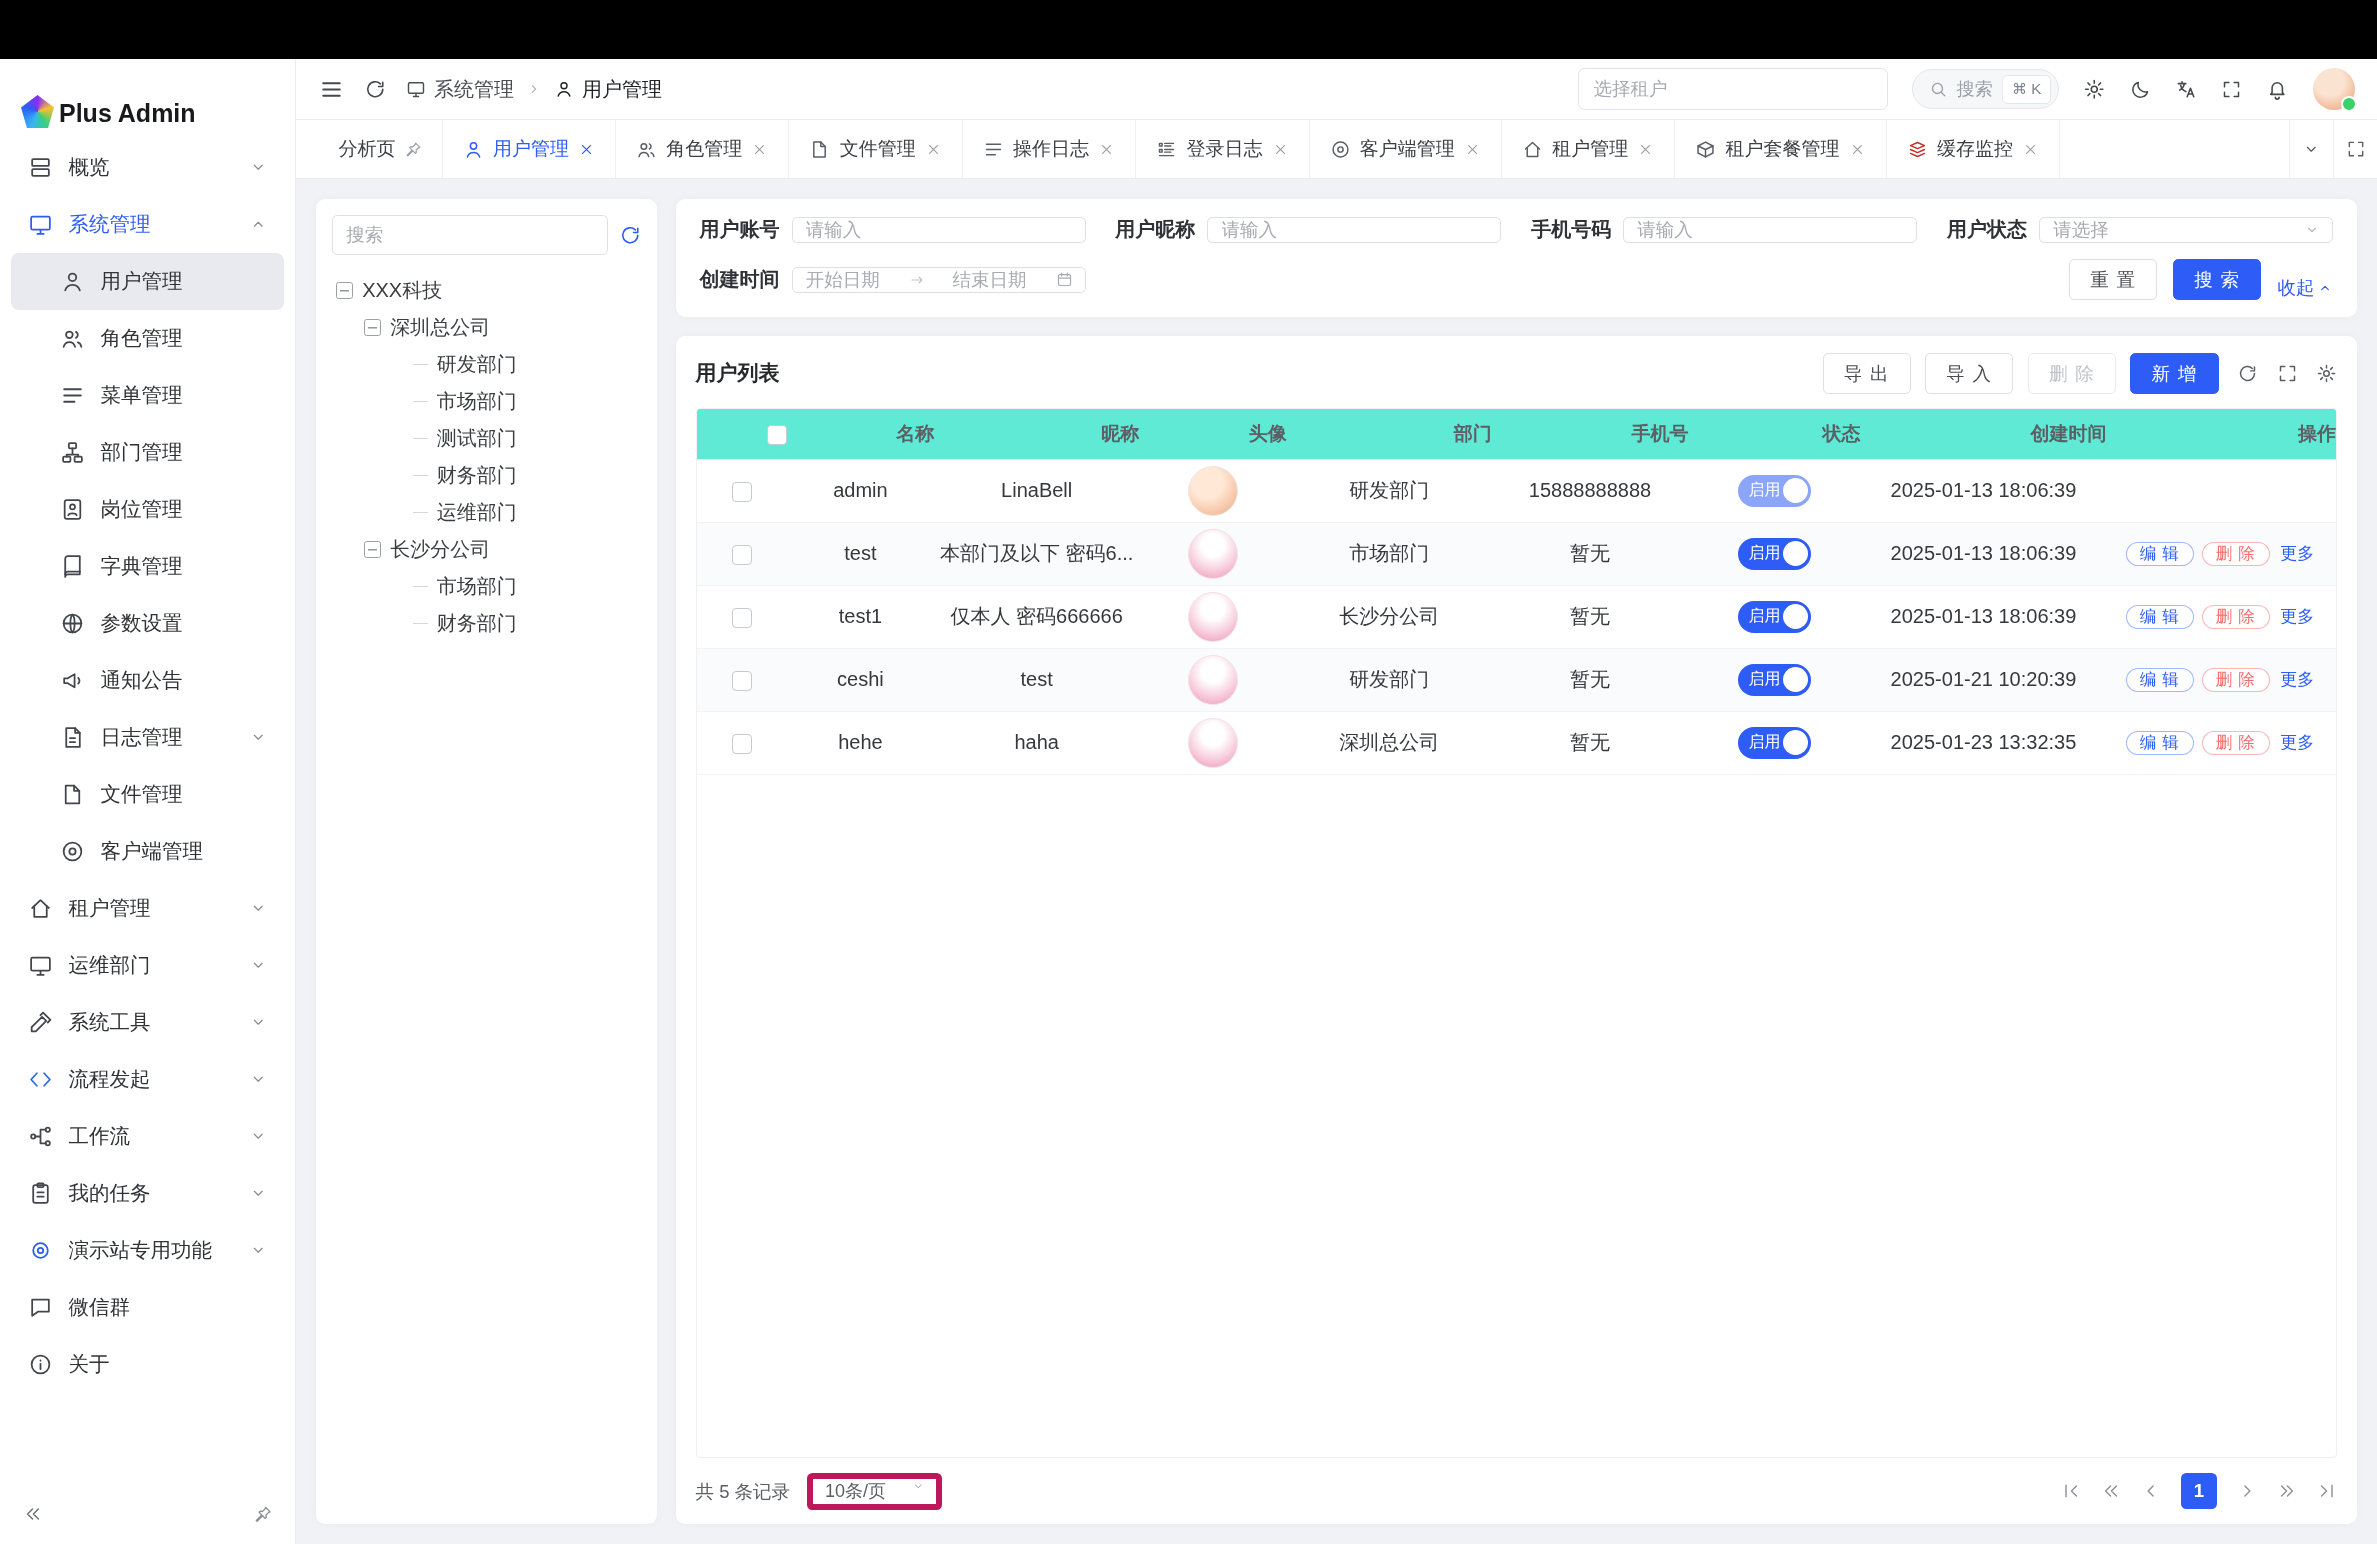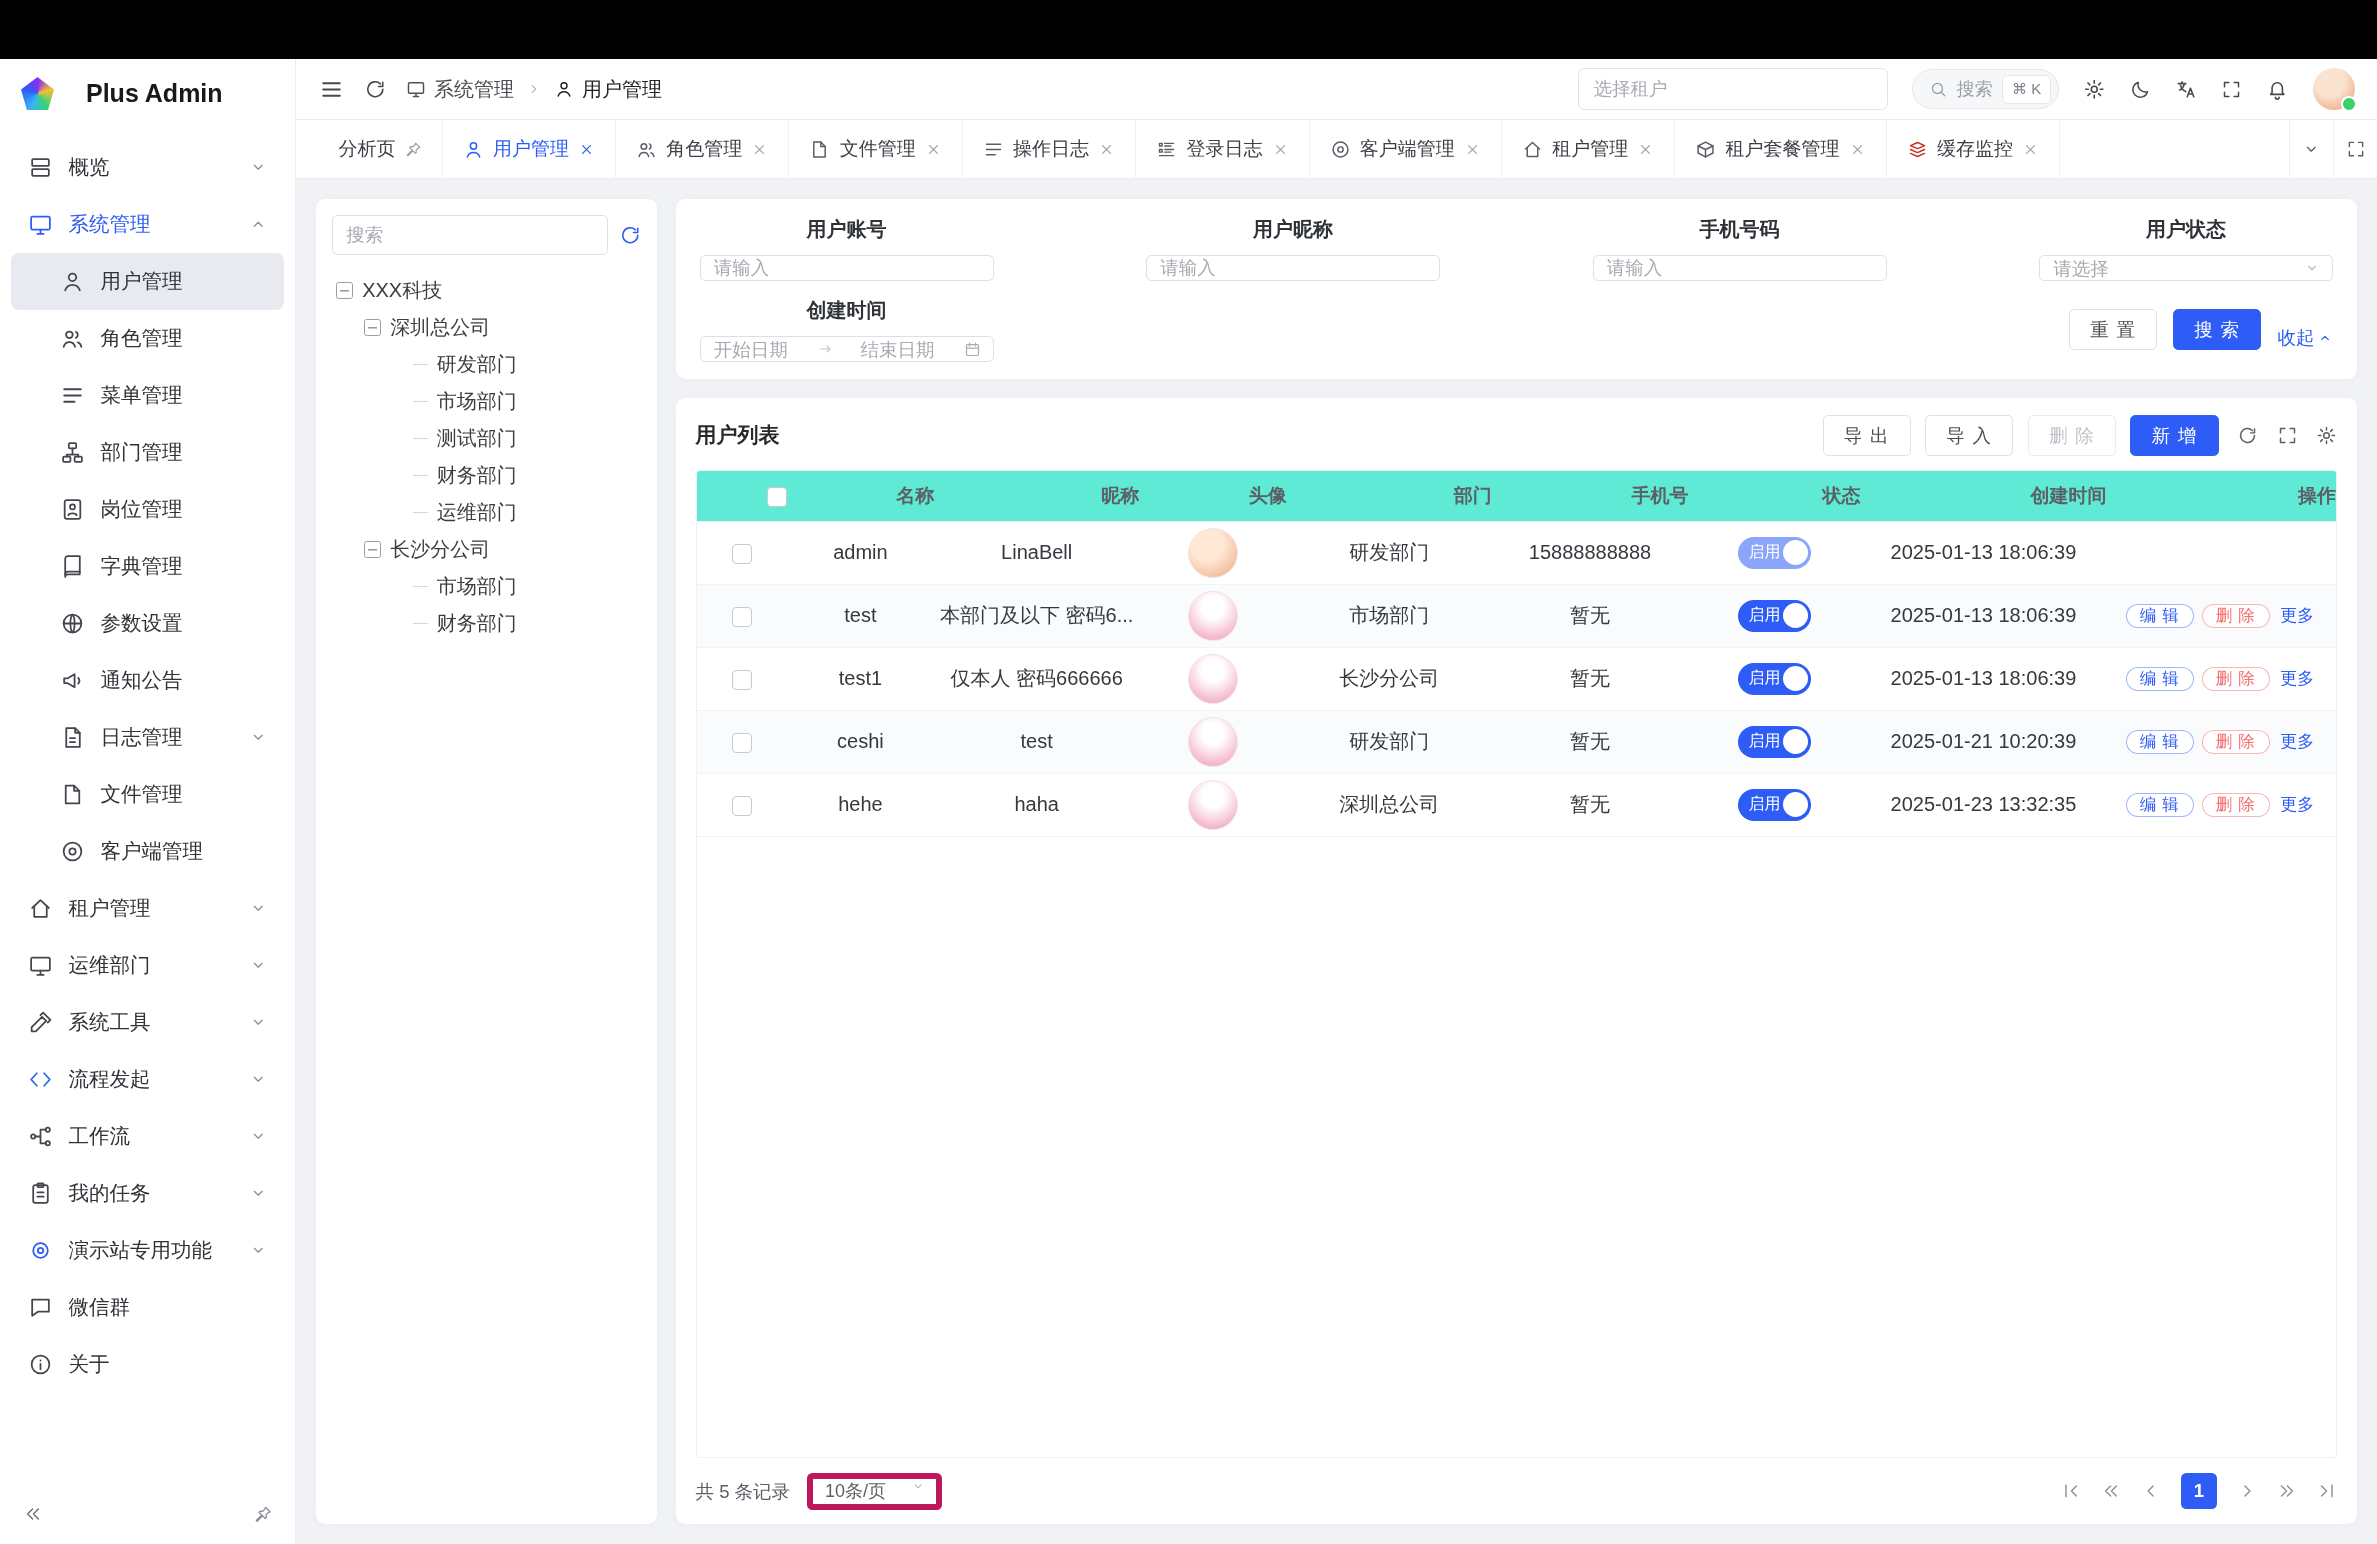--- a/index.html
+++ b/index.html
@@ -11,21 +11,21 @@
   .i22{width:14.5px;height:14.5px} .i24{width:16px;height:16px} .i26{width:17px;height:17px}
   .i28{width:18.5px;height:18.5px} .i30{width:20px;height:20px} .i32{width:21px;height:21px}
   .i34{width:22.5px;height:22.5px} .i38{width:25px;height:25px}
   ::placeholder { color:#a8abb2; }
 
   .os-strip { height:59px; background:#000; }
   .app { display:flex; height:1485px; }
 
   
   .sidebar { width:296px; background:#fff; border-right:0.7px solid #ececee; display:flex; flex-direction:column; }
-  .logo { height:69px; display:flex; align-items:center; gap:32px; padding:0 21px; flex:none; }
+  .logo { height:69px; display:flex; align-items:flex-end; gap:5px; padding:0 21px; flex:none; }
   .logo-mark { width:33px; height:33px; clip-path:polygon(50% 0,100% 38%,82% 100%,18% 100%,0 38%);
     background:conic-gradient(from 200deg,#38b6f0,#2d5cf6 25%,#8a2df6 45%,#f6c12d 65%,#35d07f 85%,#38b6f0); }
   .logo-text { font-size:25px; font-weight:700; color:#17191c; }
   .menu { flex:1; padding-top:10.6px; overflow:hidden; }
   .menu-item { height:57px; display:flex; align-items:center; gap:16px; margin:0 10.6px; padding:0 17px; border-radius:8px; font-size:20.5px; color:#2f3237; }
   .menu-item .mi { width:25px; height:25px; color:#43474d; }
   .menu-item.child { padding-left:49px; }
   .menu-item.active { background:#e8eaef; }
   .menu-item.hl, .menu-item.hl .mi { color:var(--accent); }
   .menu-item .chev { margin-left:auto; width:18.5px; height:18.5px; color:#8a8f99; }
@@ -73,21 +73,21 @@
   .tbox { width:17px; height:17px; border:1px solid #9aa0a8; border-radius:2.6px; position:relative; flex:none; background:#fff; }
   .tbox::before { content:""; position:absolute; left:3.3px; right:3.3px; top:50%; height:1.3px; transform:translateY(-50%); background:#5f6368; }
   .tnode.lvl3::before { content:""; width:14.5px; height:1.3px; background:#d4d7dc; flex:none; }
 
   .right-col { flex:1; display:flex; flex-direction:column; gap:18.5px; min-width:0; }
 
   
   .filter-card { padding:17px 24px; flex:none; display:flex; flex-direction:column; gap:16px; }
   .f-row { display:flex; align-items:center; }
   .f-row.first { justify-content:space-between; }
-  .f-field { display:flex; align-items:center; gap:12px;flex-direction:column; }
+  .f-field { display:flex; align-items:center; gap:12px; }
   .f-field label { font-weight:700; color:#2f3237; font-size:20px; white-space:nowrap; }
   .f-input, .f-select, .f-daterange { width:294px; height:26px; border:1px solid #dcdfe6; border-radius:5.3px; background:#fff; font-size:18.5px; }
   .f-input { padding:0 13.2px; outline:none; color:#303133; }
   .f-select { display:flex; align-items:center; justify-content:space-between; padding:0 12px 0 13.2px; color:#a8abb2; }
   .f-select .sel-arrow { color:#a8abb2; }
   .f-daterange { display:flex; align-items:center; gap:28px; padding:0 12px 0 13.2px; color:#a8abb2; }
   .f-daterange .ph { flex:1; text-align:left; }
   .f-daterange .arrow { color:#c0c4cc; }
   .f-actions { margin-left:auto; display:flex; align-items:flex-end; gap:16px; }
   .btn { height:41px; padding:0 20px; border-radius:5.3px; font-size:18.5px; display:inline-flex; align-items:center; justify-content:center; border:1px solid #dcdfe6; background:#fff; color:#4a4d52; letter-spacing:1.3px; }

